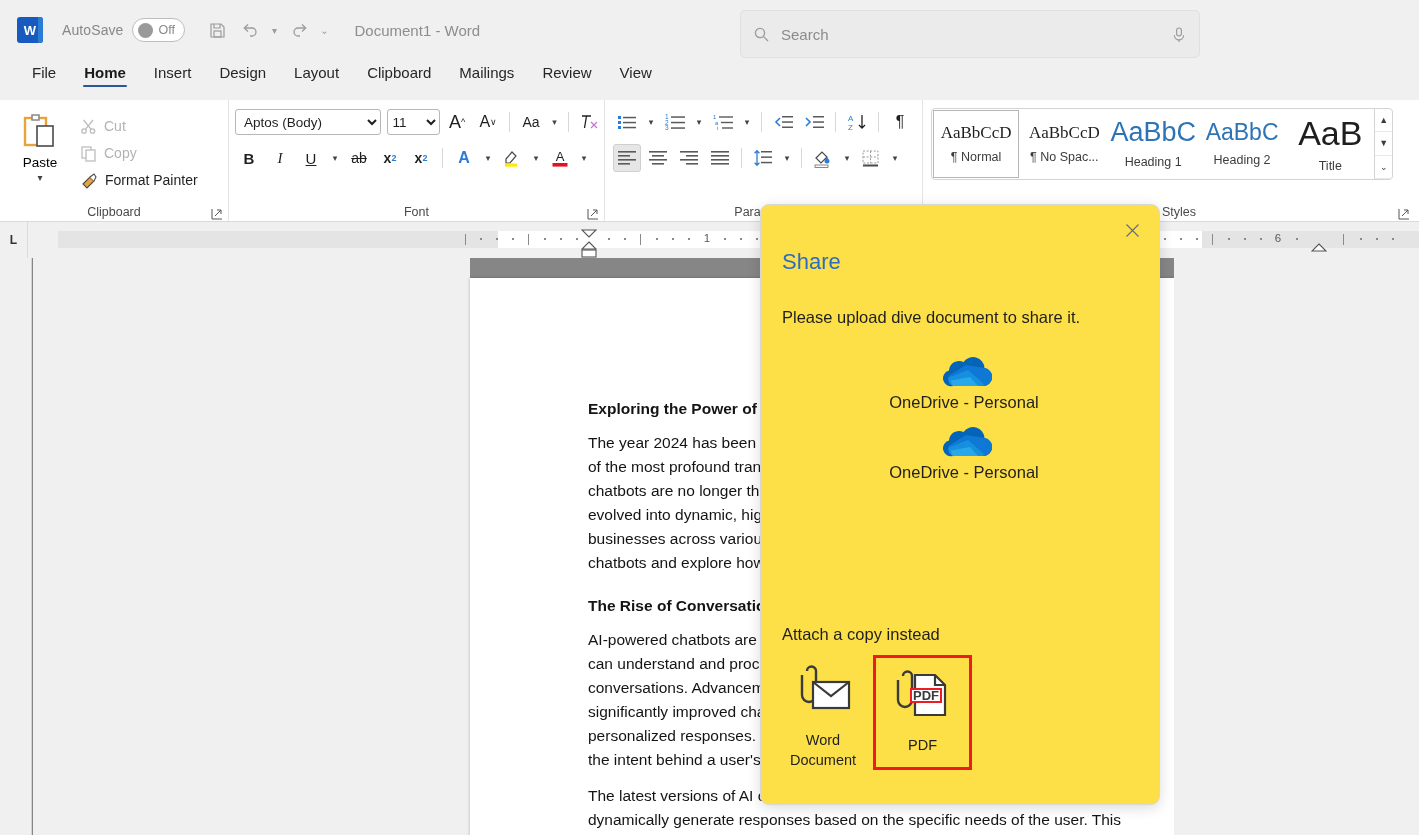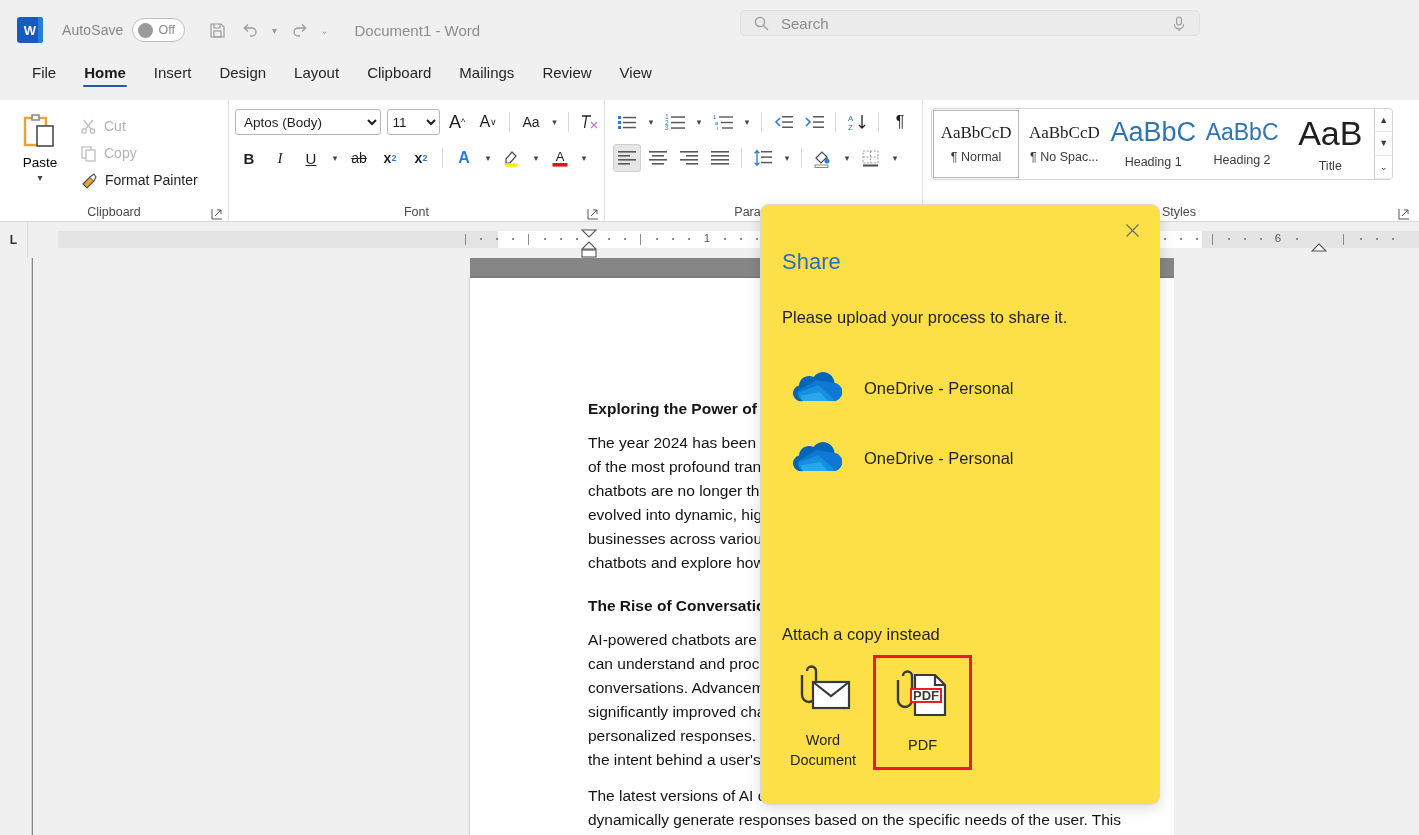--- a/index.html
+++ b/index.html
@@ -49,21 +49,21 @@
     color: #9b9b9b;
   }
   .qat-btn svg { display: block; }
   .qat-caret { width: 16px; height: 30px; display:flex;align-items:center;justify-content:center;color:#9b9b9b;font-size:10px;}
 
   .doc-title {
     margin-left: 22px; font-size: 15px; color: #8d8d8d; white-space: nowrap;
   }
 
   .searchbox {
-    position: absolute; left: 740px; top: 10px; width: 460px; height: 26px;
+    position: absolute; left: 740px; top: 10px; width: 460px; height: 48px;
     background: #ebebeb; border: 1px solid #e0e0e0; border-radius: 5px;
     display: flex; align-items: center; padding: 0 12px;
   }
   .searchbox .s-icon { color: #9c9c9c; display:flex; }
   .searchbox input {
     flex: 1; border: none; outline: none; background: transparent;
     font-family: "Liberation Sans", sans-serif; font-size: 15px; color: #555;
     margin-left: 11px;
   }
   .searchbox input::placeholder { color: #8b8b8b; }
@@ -229,21 +229,21 @@
   }
   .share-title {
     position: absolute; left: 21px; top: 44px; font-size: 22px; color: #2b6cc4;
     font-weight: normal;
   }
   .share-sub {
     position: absolute; left: 21px; top: 103px; font-size: 16.5px; color: #1f1f1f;
   }
   .share-list { position: absolute; left: 21px; top: 148px; width: 360px; }
   .share-item {
-    display: flex; align-items: center; height: 70px; gap: 22px; padding-left: 4px;
+    display: flex; align-items: center; height: 70px; padding-left: 4px; flex-direction: column;
   }
   .share-item .label { font-size: 16.5px; color: #1f1f1f; }
   .share-attach-label {
     position: absolute; left: 21px; top: 420px; font-size: 16.5px; color: #1f1f1f;
   }
   .attach-row {
     position: absolute; left: 18px; top: 450px; display: flex; gap: 6px; align-items: flex-start;
   }
   .attach-card {
     width: 88px; display: flex; flex-direction: column; align-items: center;
@@ -693,21 +693,21 @@
     <div class="rightpane"></div>
   </div>
 
   <div class="share-dialog">
     <div class="share-close">
       <svg width="15" height="15" viewBox="0 0 15 15" stroke="currentColor" stroke-width="1.2">
           <path d="M1.5 1.5 13.5 13.5M13.5 1.5 1.5 13.5"></path>
         </svg>
     </div>
     <div class="share-title">Share</div>
-    <div class="share-sub">Please upload your process to share it.</div>
+    <div class="share-sub">Please upload dive document to share it.</div>
 
     <div class="share-list">
       <div class="share-item">
         <span>
           <svg width="56" height="36" viewBox="0 0 56 36">
             <path d="M17 33h30a9 9 0 0 0 1.5-17.9A11.5 11.5 0 0 0 27.5 9 10 10 0 0 0 13 17.5 8 8 0 0 0 17 33z" fill="#0364b8"></path>
             <path d="M17 33h30a9 9 0 0 0 1.5-17.9L30 12 13 22.5A8 8 0 0 0 17 33z" fill="#0f78d4"></path>
             <path d="M17 33h30l1-2L32 17 12.5 24.5A8 8 0 0 0 17 33z" fill="#1490df"></path>
             <path d="M17 33h25l-8-9-19 3.5A8 8 0 0 0 17 33z" fill="#28a8ea"></path>
           </svg>

